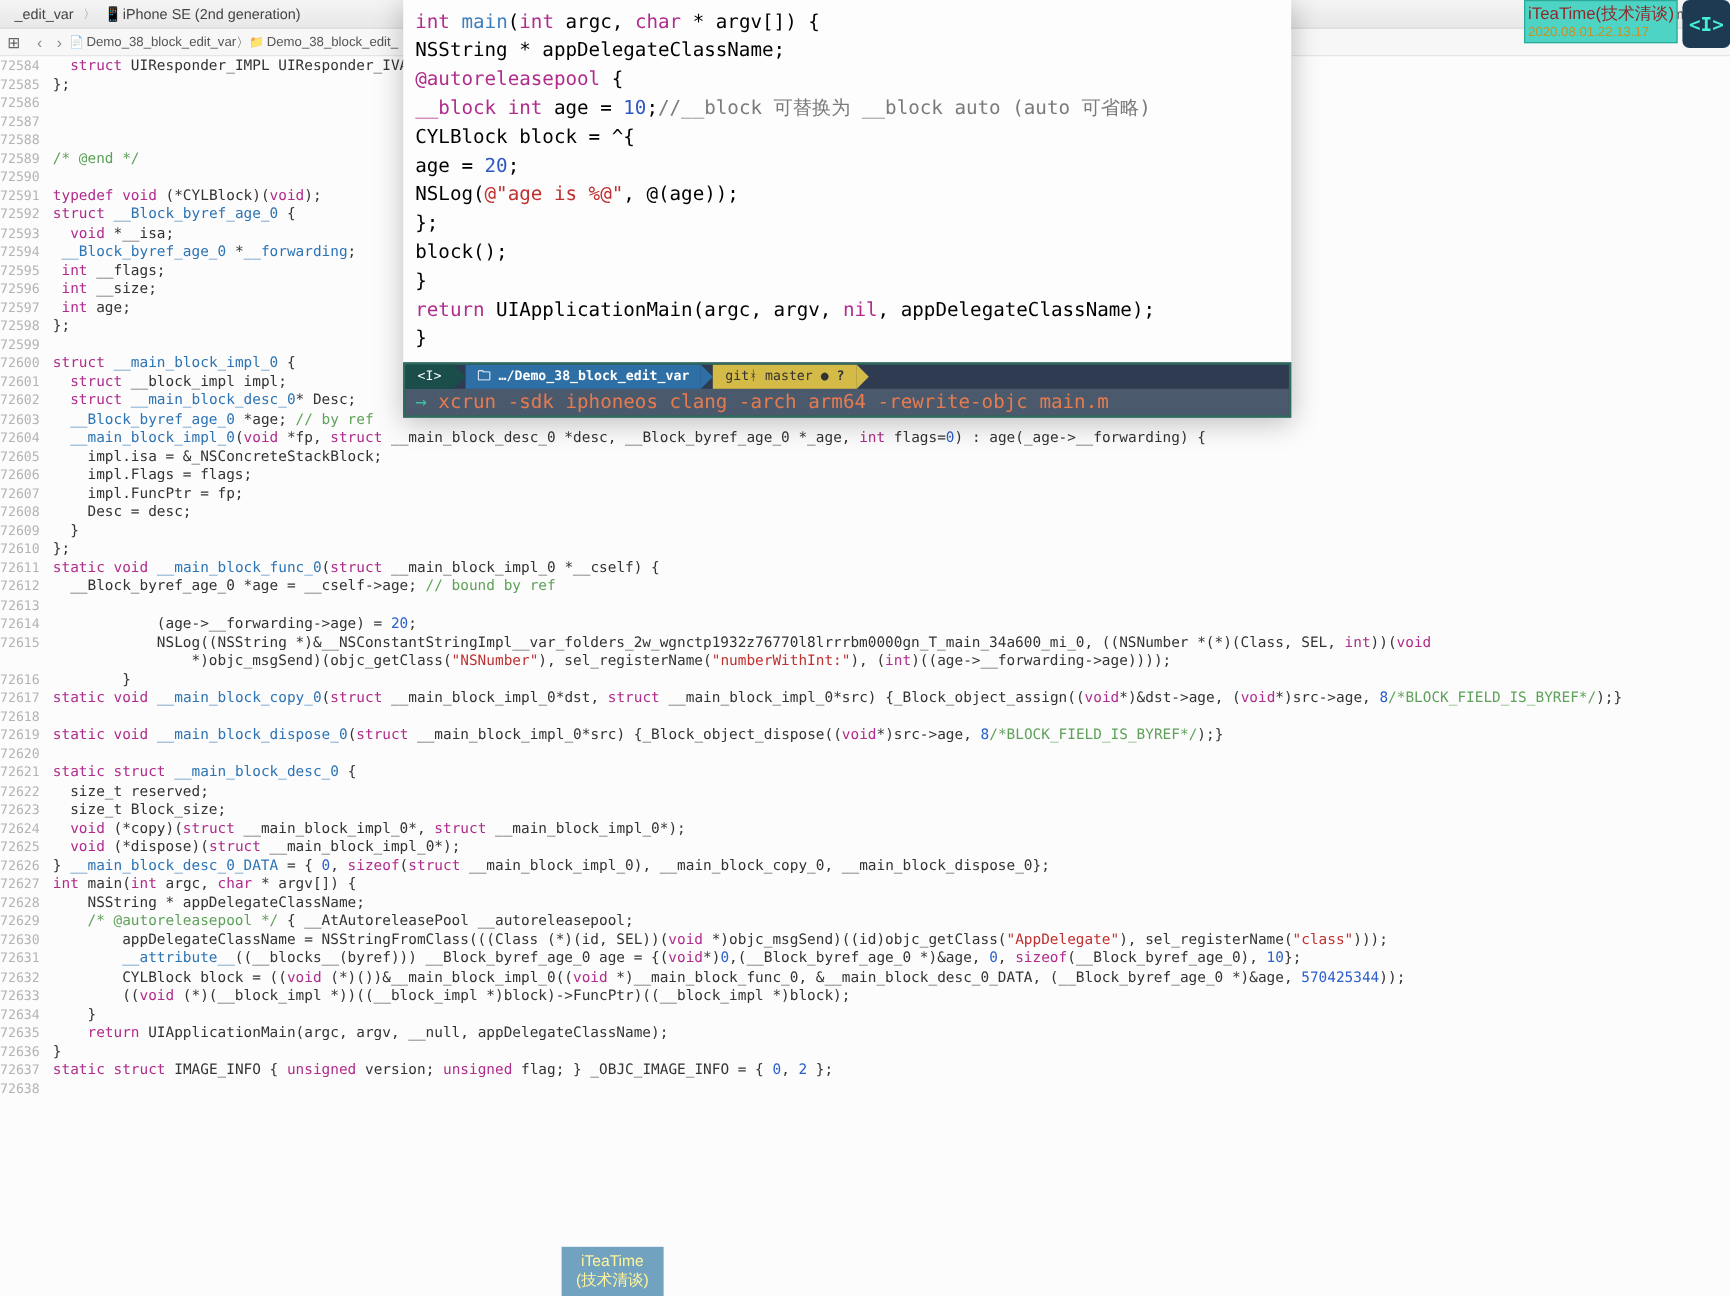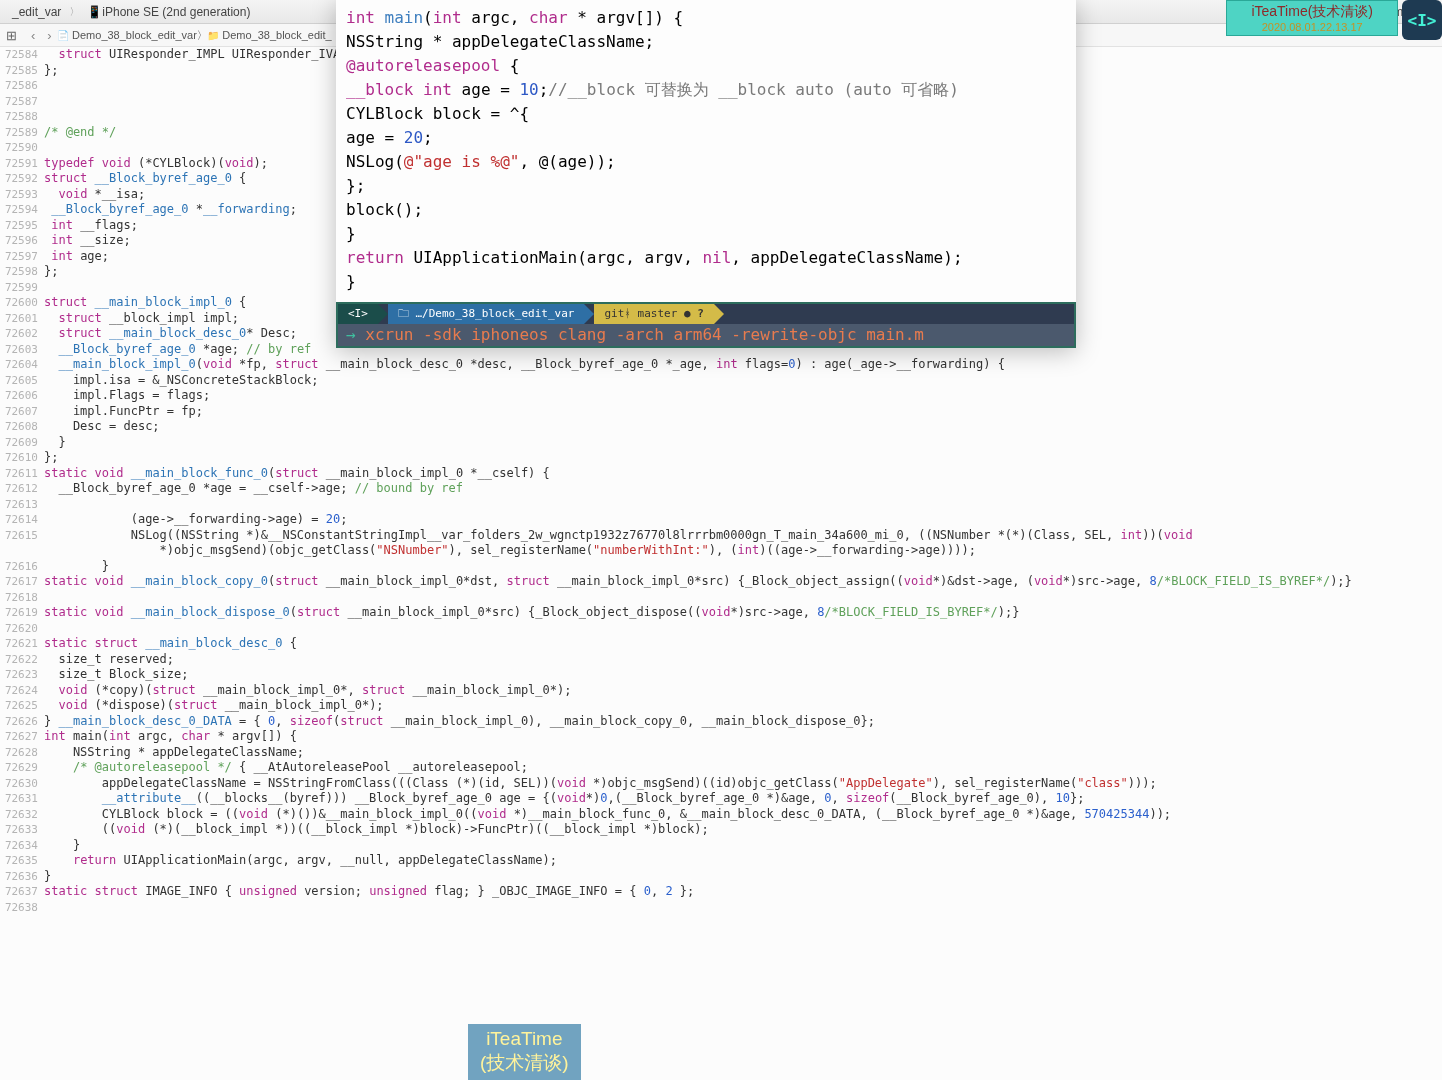--- a/index.html
+++ b/index.html
@@ -41,21 +41,21 @@
 .ic-fold::before { content: "📁"; font-size: 10px; margin-right: 2px;}
 .ic-right { margin-left: auto; color:#999; }
 
 .editor-wrap {
   display: flex;
   height: calc(100% - 47px);
   background: #fcfcfc;
 }
 .gutter {
   width: 44px;
-  text-align: right;
+  text-align: left;
   padding-right: 6px;
   color: #b4b4b4;
   font-size: 11px;
   line-height: 15.5px;
   user-select: none;
   white-space: pre;
 }
 .code {
   flex: 1;
   font-size: 12px;
@@ -102,58 +102,58 @@
   background: #3c4a5e;
   border: 2px solid #2d6d5d;
   border-left-color:#2d6d5d;
   font-size:12px;
   line-height:18px;
   padding: 0;
 }
 .term-row1 { display:flex; align-items:center; background:#2f3b50; height:20px;}
 .pill{ height:20px; display:flex;align-items:center;padding:0 10px;font-size:11px;color:#fff;}
 .p1{background:#1b4d4a;}
-.p2{background:#2e6fa5;color:#fff;}
+.p2{background:#2e6fa5;color:#fff;font-weight:bold;}
 .p3{background:#d4bb48;color:#333;}
 .arrow-r{width:0;height:0;border-top:10px solid transparent;border-bottom:10px solid transparent;}
 .a1{border-left:10px solid #1b4d4a;}
 .a2b{border-left:10px solid #2e6fa5;}
 .a3{border-left:10px solid #d4bb48;}
 .term-row2{background:#4b596d;color:#e87b4e;padding:2px 8px;font-size:16px;}
 .term-row2 .gl{color:#3fbf9f;}
 
 .badge-r {
   position: absolute;
   right: 0;
   top: 0;
   display:flex;
   align-items:flex-start;
 }
 .badge-txt{
   background:#4ed4c4;
   color:#8e2a2a;
   font-size:14px;
-  padding:2px 24px;
+  padding:2px 2px;
   font-family: sans-serif;
   border:1px solid #2aa898;
 }
-.badge-txt .d2{color:#c59225;font-size:11px;display:block;text-align:center;}
+.badge-txt .d2{color:#c59225;font-size:11px;display:block;text-align:left;}
 .badge-logo{
   width:40px;height:40px;background:#1e3a52;color:#44f0d5;
   display:flex;align-items:center;justify-content:center;
   font-size:16px;font-weight:bold;border-radius:6px;margin-left:4px;
 }
 
 .footer-badge{
   position:absolute;
   left:468px;
   bottom:0;
   background:#71a3c0;
   color:#fff39b;
-  font-size:19px;
+  font-size:13px;
   padding:4px 12px;
   text-align:center;
   font-family: sans-serif;
 }
 .code .hl{ background:#e8edf3; }
 </style>
 </head>
 <body>
 
 <div class="top-bar">

